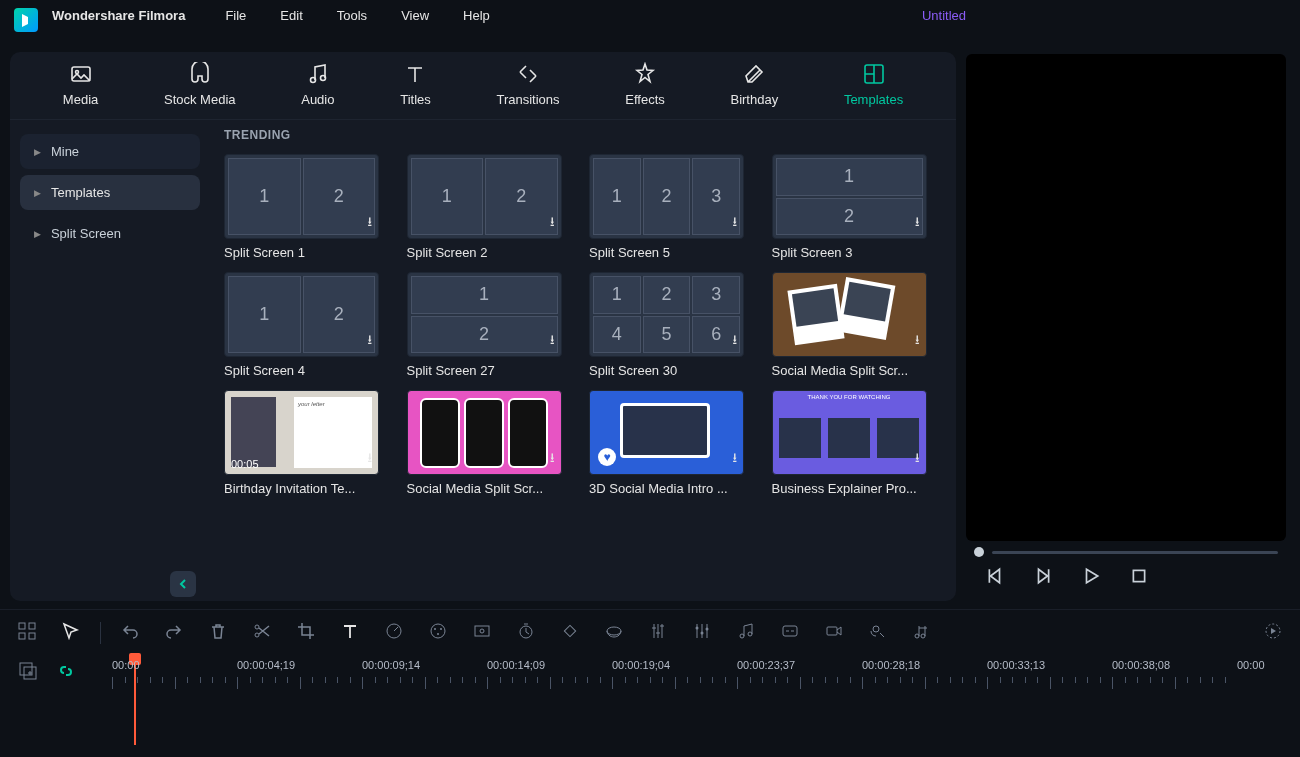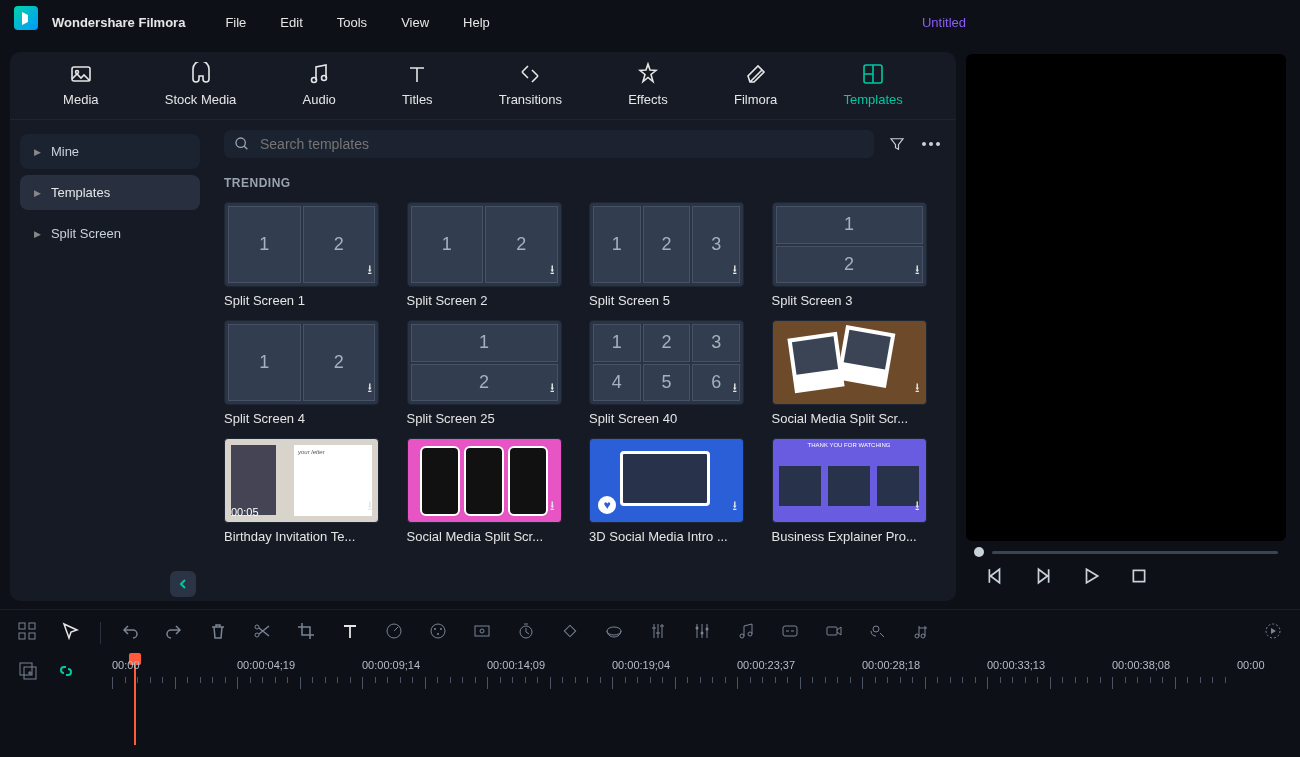--- a/index.html
+++ b/index.html
@@ -1,19 +1,19 @@
 <!DOCTYPE html>
 <html><head>
 <meta charset="utf-8">
 <style>
 * { box-sizing: border-box; margin: 0; padding: 0; }
 body { background: #0d1117; color: #c9d1d9; font-family: -apple-system, BlinkMacSystemFont, "Segoe UI", sans-serif; font-size: 13px; width: 1300px; height: 757px; overflow: hidden; }
 
 
-.menubar { height: 46px; display: flex; align-items: flex-end; padding: 16px 14px; }
+.menubar { height: 46px; display: flex; align-items: flex-start; padding: 8px 14px; }
 .logo { width: 24px; height: 24px; background: linear-gradient(135deg, #00d4aa 0%, #0099ff 100%); border-radius: 4px; margin-right: 14px; position: relative; }
 .logo::after { content: ""; position: absolute; inset: 5px; border-left: 6px solid #fff; border-top: 3px solid transparent; border-bottom: 3px solid transparent; left: 8px; top: 6px; }
 .app-name { font-weight: 600; color: #e6e6e6; margin-right: 40px; }
 .menu-item { margin-right: 34px; cursor: pointer; color: #e6e6e6; }
 .project-title { margin-left: auto; margin-right: 320px; color: #8b5cf6; }
 
 
 .main-area { display: flex; height: 555px; padding: 6px 10px 0 10px; gap: 10px; }
 .left-pane { width: 946px; background: #151a24; border-radius: 10px; display: flex; flex-direction: column; overflow: hidden; }
 .right-pane { width: 320px; display: flex; flex-direction: column; }
@@ -163,21 +163,21 @@
             </svg>
           </div>
         <span>Effects</span>
       </div>
       <div class="tab">
         <div class="tab-ico">
             <svg viewBox="0 0 24 24" width="24" height="24">
               <path d="M6 20l12-12M14 4l4 4M6 20l-2-6 10-10 6 6-10 10z"></path>
             </svg>
           </div>
-        <span>Filmora</span>
+        <span>Birthday</span>
       </div>
       <div class="tab active">
         <div class="tab-ico">
             <svg viewBox="0 0 24 24" width="24" height="24">
               <rect x="3" y="3" width="18" height="18" rx="2"></rect>
               <path d="M12 3v18M3 12h9"></path>
             </svg>
           </div>
         <span>Templates</span>
       </div>
@@ -201,41 +201,20 @@
         <div class="sidebar-footer">
           <div class="collapse-btn">
             <svg width="10" height="10" viewBox="0 0 10 10">
                 <path d="M7 1L3 5l4 4" stroke="currentColor" fill="none" stroke-width="2"></path>
               </svg>
           </div>
         </div>
       </div>
 
       <div class="gallery">
-        <div class="search-row">
-          <div class="search-box">
-            <svg width="16" height="16" viewBox="0 0 24 24">
-                <circle cx="10" cy="10" r="7" stroke="#9aa3b0" fill="none" stroke-width="2"></circle>
-                <path d="M15 15l5 5" stroke="#9aa3b0" stroke-width="2"></path>
-              </svg>
-            <input placeholder="Search templates" style="">
-          </div>
-          <div class="icon-btn">
-              <svg width="18" height="18" viewBox="0 0 24 24">
-                <path d="M4 5h16l-6 8v6l-4-2v-4z" stroke="currentColor" fill="none" stroke-width="1.6"></path>
-              </svg>
-            </div>
-          <div class="icon-btn">
-              <svg width="18" height="4" viewBox="0 0 18 4">
-                <circle cx="2" cy="2" r="2" fill="currentColor"></circle>
-                <circle cx="9" cy="2" r="2" fill="currentColor"></circle>
-                <circle cx="16" cy="2" r="2" fill="currentColor"></circle>
-              </svg>
-            </div>
-        </div>
 
         <div class="section-title">TRENDING</div>
 
         <div class="grid">
 
           <div class="card">
             <div class="thumb">
                 <div class="cells" style="grid-template-columns:1fr 1fr">
                   <div class="cell">1</div>
                   <div class="cell">2</div>
@@ -287,35 +266,35 @@
             <div class="caption">Split Screen 4</div>
           </div>
           <div class="card">
             <div class="thumb">
                 <div class="cells" style="grid-template-rows:1fr 1fr">
                   <div class="cell">1</div>
                   <div class="cell">2</div>
                 </div>
                 <span class="dl">⭳</span>
               </div>
-            <div class="caption">Split Screen 25</div>
+            <div class="caption">Split Screen 27</div>
           </div>
           <div class="card">
             <div class="thumb">
                 <div class="cells" style="grid-template-columns:1fr 1fr 1fr; grid-template-rows:1fr 1fr">
                   <div class="cell">1</div>
                   <div class="cell">2</div>
                   <div class="cell">3</div>
                   <div class="cell">4</div>
                   <div class="cell">5</div>
                   <div class="cell">6</div>
                 </div>
                 <span class="dl">⭳</span>
               </div>
-            <div class="caption">Split Screen 40</div>
+            <div class="caption">Split Screen 30</div>
           </div>
           <div class="card">
             <div class="thumb brown">
               <div style="position:absolute; left:18px; top:14px; width:50px; height:55px; background:#fff; transform:rotate(-8deg); padding:4px;">
                   <div style="width:100%;height:70%;background:#3a4454"></div>
                 </div>
               <div style="position:absolute; left:68px; top:8px; width:50px; height:55px; background:#fff; transform:rotate(10deg); padding:4px;">
                   <div style="width:100%;height:70%;background:#3a4454"></div>
                 </div>
               <span class="dl">⭳</span>

